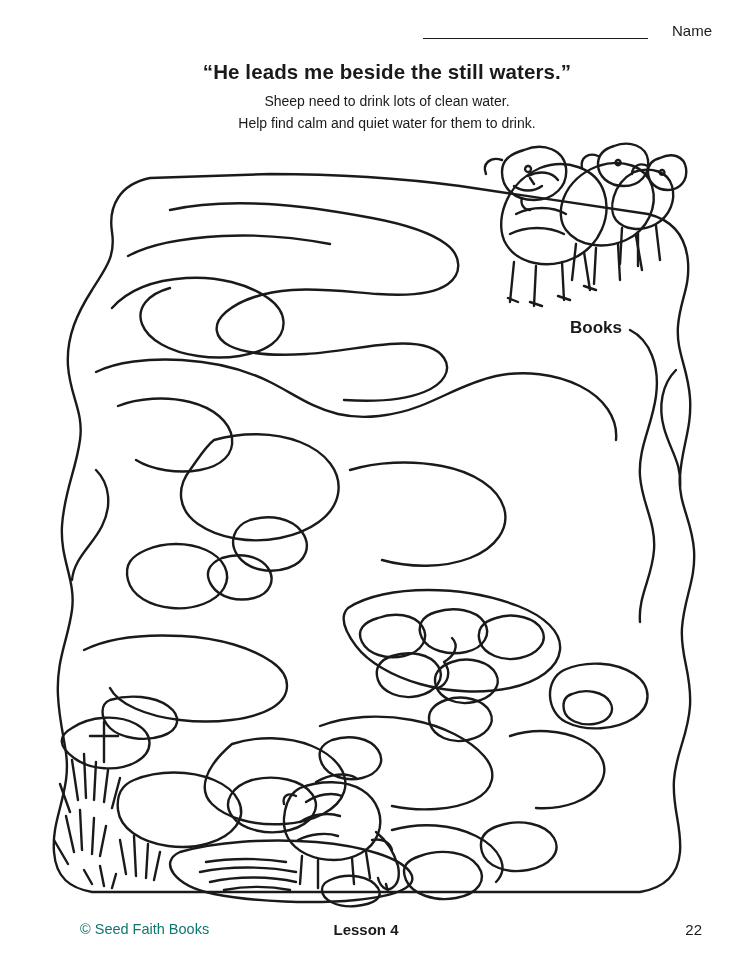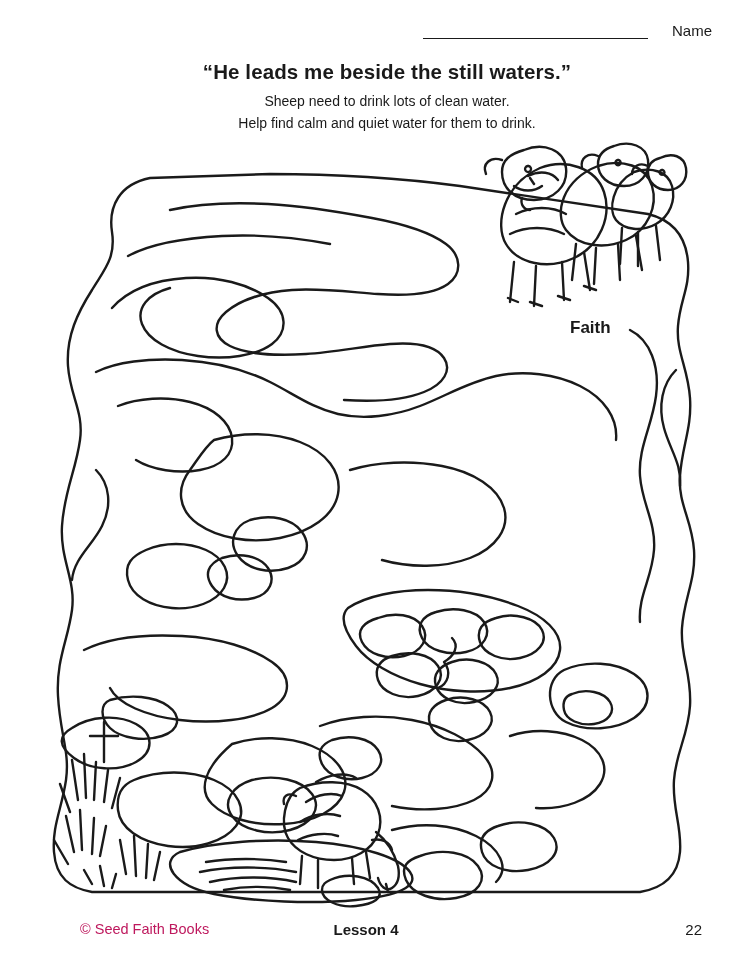--- a/index.html
+++ b/index.html
@@ -80,21 +80,21 @@
     left: 0;
     bottom: 28px;
     width: 750px;
     height: 22px;
   }
   .copyright {
     position: absolute;
     left: 80px;
     top: 0;
     font-size: 14.5px;
-    color: #be185d;
+    color: #0f766e;
   }
   .lesson {
     position: absolute;
     left: 0;
     top: 0;
     width: 732px;
     text-align: center;
     font-size: 15px;
     font-weight: bold;
   }
@@ -297,19 +297,19 @@
     <path d="M522,58 C520,64 524,70 530,70"></path>
     <path d="M514,122 L510,162 M536,126 L534,166 M562,122 L564,160 M584,112 L590,150"></path>
     <path d="M508,158 L518,162 M530,162 L542,166 M558,156 L570,160 M584,146 L596,150"></path>
     <path d="M528,36 C540,30 552,32 558,40 M516,74 C532,66 552,66 566,74
              M510,94 C526,86 548,86 564,94"></path>
   </g>
 
 </svg>
 </div>
 
-<div class="start-label">Faith</div>
+<div class="start-label">Books</div>
 
 <div class="footer">
   <div class="copyright">© Seed Faith Books</div>
   <div class="lesson">Lesson 4</div>
   <div class="pagenum">22</div>
 </div>
 
 </body></html>

